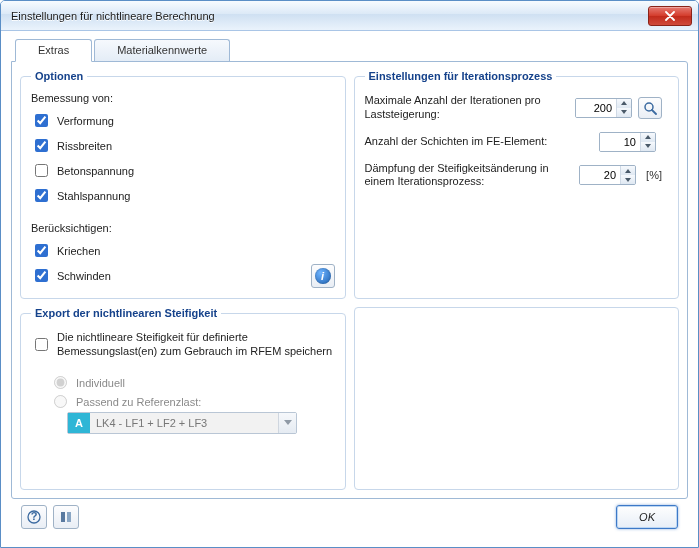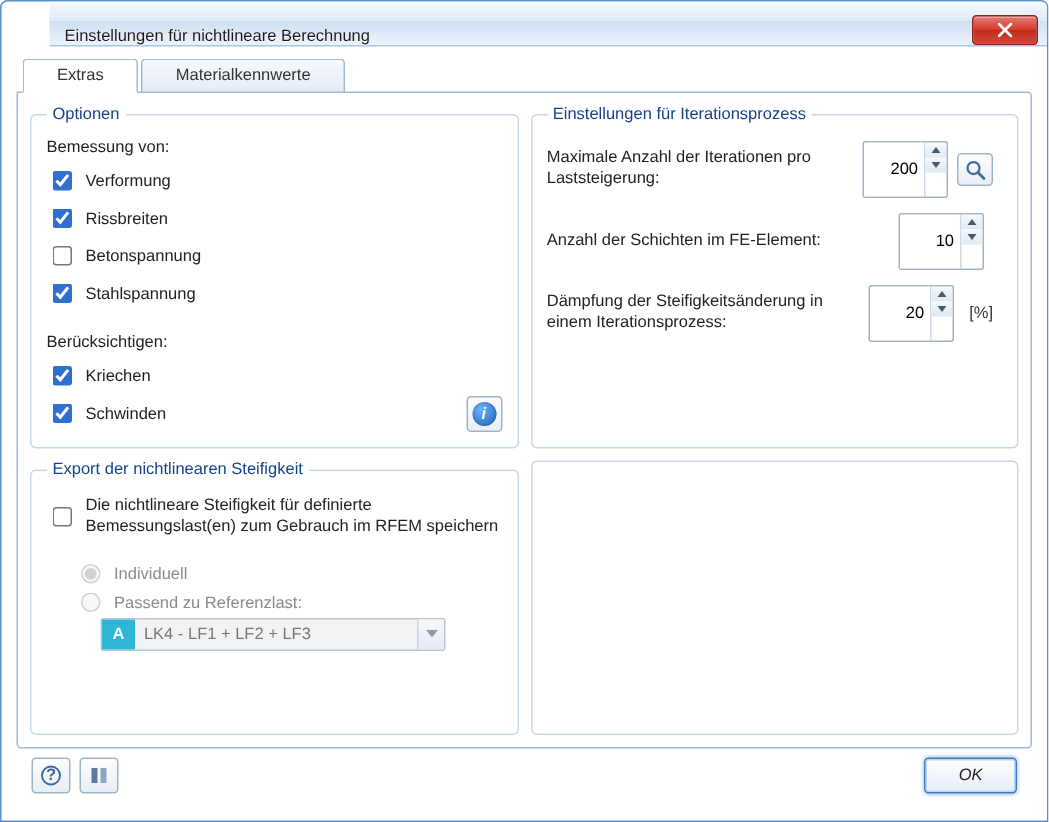--- a/index.html
+++ b/index.html
@@ -1,41 +1,41 @@
 <!DOCTYPE html>
 <html><head>
 <meta charset="utf-8">
 <style>
   * { box-sizing: border-box; font-family: "Segoe UI", Tahoma, sans-serif; font-size: 11px; }
   html,body { margin:0; padding:0; background:#fff; width:699px; height:548px; }
   .window { width:699px; height:548px; border:1px solid #5a8ec6; border-radius:5px 5px 0 0; background:#fff; display:flex; flex-direction:column; overflow:hidden; }
-  .titlebar { height:30px; background:linear-gradient(#f7fbff,#dce9f7 45%,#cfe0f2 46%,#eaf3fc); display:flex; align-items:flex-end; padding:0 6px 0 10px; border-bottom:1px solid #a9c5e6;margin-left:32px; }
+  .titlebar { height:30px; background:linear-gradient(#f7fbff,#dce9f7 45%,#cfe0f2 46%,#eaf3fc); display:flex; align-items:center; padding:0 6px 0 10px; border-bottom:1px solid #a9c5e6; }
   .titlebar .title { color:#1a1a1a; text-shadow:0 1px 0 #fff; }
   .titlebar .spacer { flex:1; }
   .close-btn { width:44px; height:20px; border-radius:3px; background:linear-gradient(#e67a72,#d43d2d 48%,#c22b1c 52%,#cf4a3a); border:1px solid #8a2318; display:flex; align-items:center; justify-content:center; color:#fff; cursor:pointer; box-shadow: inset 0 1px 0 rgba(255,255,255,.35);}
   .close-btn svg { width:10px; height:10px; }
   .client { flex:1; padding:8px 10px 8px 10px; display:flex; flex-direction:column; }
   .tabs { display:flex; gap:0; margin-bottom:-1px; padding-left:4px;}
   .tab { padding:4px 22px 5px; border:1px solid #9fb9d6; border-bottom:none; background:linear-gradient(#fdfdfe,#eef4fb); border-radius:3px 3px 0 0; color:#333; cursor:pointer; margin-right:2px;}
   .tab.active { background:#fff; border-bottom:1px solid #fff; position:relative; z-index:2;}
   .tab:not(.active){ background:linear-gradient(#f6f9fd,#e3ecf6); }
   .tabpage { flex:1; border:1px solid #9fb9d6; border-radius:0 3px 3px 3px; background:#fff; padding:8px; display:grid; grid-template-columns: 1fr 1fr; grid-template-rows: auto 1fr; gap:8px; }
   fieldset.group { border:1px solid #c7d7ea; border-radius:4px; padding:8px 10px 10px; margin:0; min-width:0;}
-  fieldset.group > legend { color:#15428b; padding:0 4px; }
+  fieldset.group > legend { color:#15428b; padding:0 4px;font-weight:bold; }
   .sect-label { color:#222; margin:2px 0 4px; }
   .chk { display:flex; align-items:center; gap:6px; margin:3px 0; color:#222;}
   .chk input { width:13px; height:13px; accent-color:#2e6fd1;}
   .chk.disabled, .radio.disabled { color:#8a8a8a; }
   .radio { display:flex; align-items:flex-end; gap:6px; margin:3px 0 3px 18px; color:#222;}
   .radio input { width:13px; height:13px; }
   .optrow .info { width:24px; height:24px; border:1px solid #9fb2c6; border-radius:3px; background:linear-gradient(#fdfdfe,#e9eef5); display:flex; align-items:center; justify-content:center; cursor:pointer;}
   .info-circle { width:16px; height:16px; border-radius:50%; background:radial-gradient(circle at 35% 30%, #6fb4ff, #1b5fb0); color:#fff; display:flex; align-items:center; justify-content:center; font-weight:bold; font-style:italic; box-shadow:inset 0 0 2px rgba(0,0,0,.3);}
   .iter-row { display:grid; grid-template-columns: 1fr auto auto auto; gap:6px; align-items:center; margin:4px 0 10px;}
   .iter-row .lbl { color:#222; line-height:1.25;}
-  .spinner { display:flex; align-items:stretch; height:38px; border:1px solid #9fb2c6; border-radius:2px; background:#fff; overflow:hidden;}
+  .spinner { display:flex; align-items:stretch; height:20px; border:1px solid #9fb2c6; border-radius:2px; background:#fff; overflow:hidden;}
   .spinner input { width:40px; border:none; text-align:right; padding:0 4px; outline:none; background:#fff;}
   .spinner .udd { display:flex; flex-direction:column; border-left:1px solid #cfd9e5;}
   .spinner .udd button { width:14px; height:10px; border:none; background:linear-gradient(#f6f9fd,#dfe8f2); padding:0; display:flex; align-items:center; justify-content:center; cursor:pointer;}
   .spinner .udd button svg { width:6px; height:4px; }
   .toolbtn { width:24px; height:22px; border:1px solid #9fb2c6; border-radius:3px; background:linear-gradient(#fdfdfe,#e9eef5); display:flex; align-items:center; justify-content:center; cursor:pointer;}
   .unit { color:#333; padding-left:4px;}
   .export-group { grid-column:1; }
   .placeholder-panel { grid-column:2; border:1px solid #c7d7ea; border-radius:4px;}
   .combo { display:flex; align-items:stretch; width:230px; height:22px; border:1px solid #b9c6d5; background:#f2f2f2; border-radius:2px; margin:4px 0 2px 36px;}
   .combo .badge { background:#2fb6d6; color:#fff; padding:0 7px; display:flex; align-items:center; font-weight:600;}

